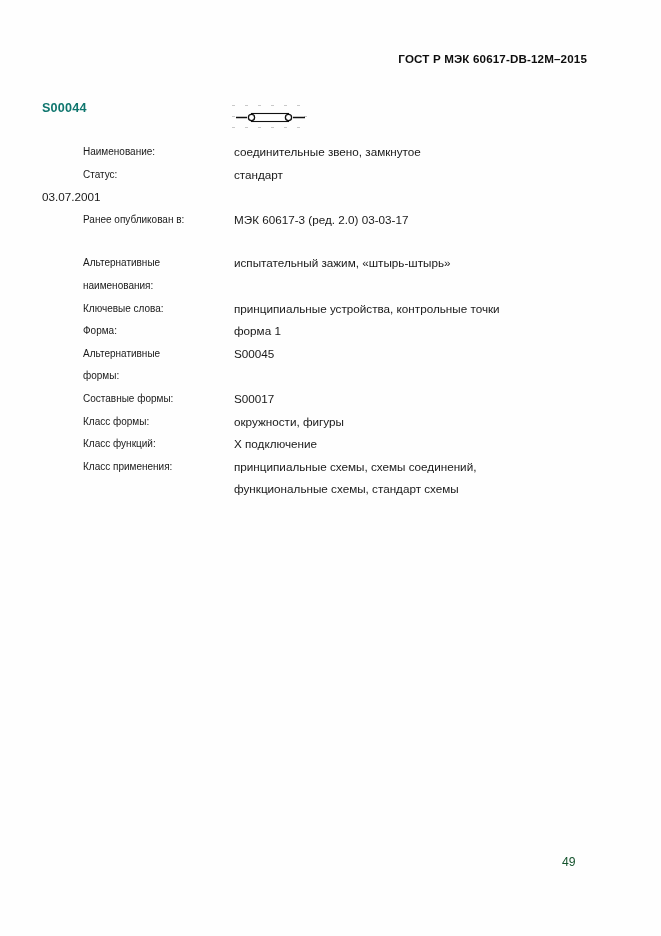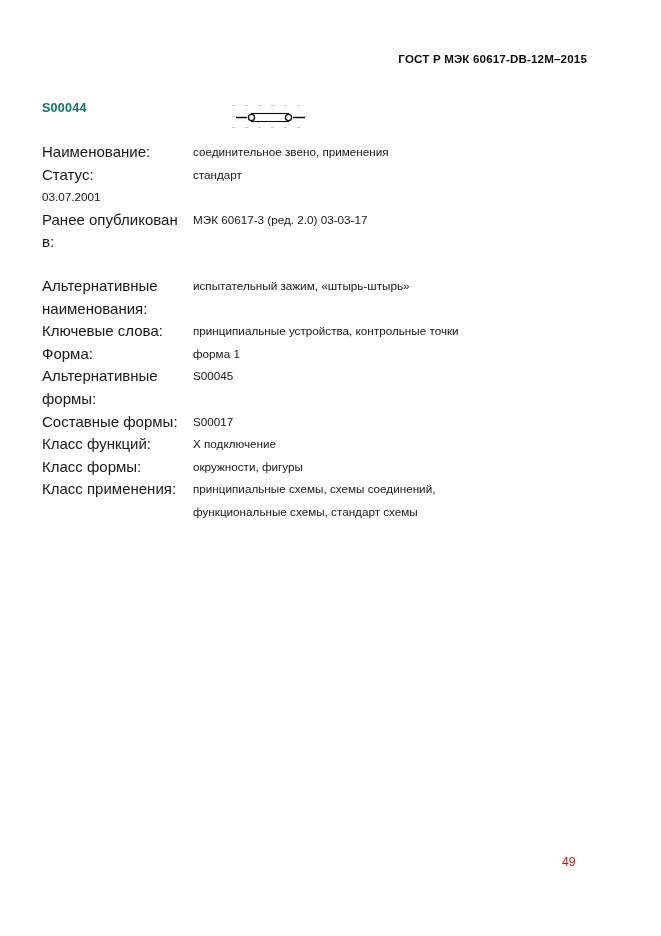--- a/index.html
+++ b/index.html
@@ -68,40 +68,41 @@
     display: flex;
     align-items: flex-start;
     min-height: 22.6px;
   }
   .prop-row.spacer-before {
     margin-top: 21px;
   }
   .prop-label {
     width: 151px;
     flex: 0 0 151px;
-    font-size: 15px;
+    font-size: 10px;
     line-height: 22.6px;
     color: #191919;
     white-space: pre-line;
+    margin-left: 41px;
   }
   .prop-value {
     flex: 1 1 auto;
     font-size: 11.7px;
     line-height: 22.6px;
     color: #191919;
     white-space: pre-line;
   }
 
   
   .page-number {
     position: absolute;
     left: 562px;
     top: 855px;
     font-size: 12.2px;
-    color: #b91c1c;
+    color: #14532d;
   }
 </style>
 </head>
 <body>
 
 <div class="page">
 
   <div class="doc-header">ГОСТ Р МЭК 60617-DB-12M–2015</div>
 
   <div class="symbol-id">S00044</div>
@@ -136,21 +137,21 @@
 
       <circle cx="23.5" cy="17.5" r="3.1" fill="#ffffff" stroke="#111111" stroke-width="1.3"></circle>
       <circle cx="60.5" cy="17.5" r="3.1" fill="#ffffff" stroke="#111111" stroke-width="1.3"></circle>
     </svg>
   </div>
 
   <div class="props">
 
   <div class="prop-row">
         <div class="prop-label">Наименование:</div>
-        <div class="prop-value">соединительное звено, применения</div>
+        <div class="prop-value">соединительные звено, замкнутое</div>
       </div>
       <div class="prop-row">
         <div class="prop-label">Статус:</div>
         <div class="prop-value">стандарт</div>
       </div>
       <div class="prop-row">
         <div class="prop-value">03.07.2001</div>
       </div>
       <div class="prop-row">
         <div class="prop-label">Ранее опубликован в:</div>
@@ -172,26 +173,26 @@
       <div class="prop-row">
         <div class="prop-label">Альтернативные
 формы:</div>
         <div class="prop-value">S00045</div>
       </div>
       <div class="prop-row">
         <div class="prop-label">Составные формы:</div>
         <div class="prop-value">S00017</div>
       </div>
       <div class="prop-row">
+        <div class="prop-label">Класс формы:</div>
+        <div class="prop-value">окружности, фигуры</div>
+      </div>
+      <div class="prop-row">
         <div class="prop-label">Класс функций:</div>
         <div class="prop-value">X подключение</div>
-      </div>
-      <div class="prop-row">
-        <div class="prop-label">Класс формы:</div>
-        <div class="prop-value">окружности, фигуры</div>
       </div>
       <div class="prop-row">
         <div class="prop-label">Класс применения:</div>
         <div class="prop-value">принципиальные схемы, схемы соединений,
 функциональные схемы, стандарт схемы</div>
       </div>
     </div>
 
   <div class="page-number">49</div>
 

